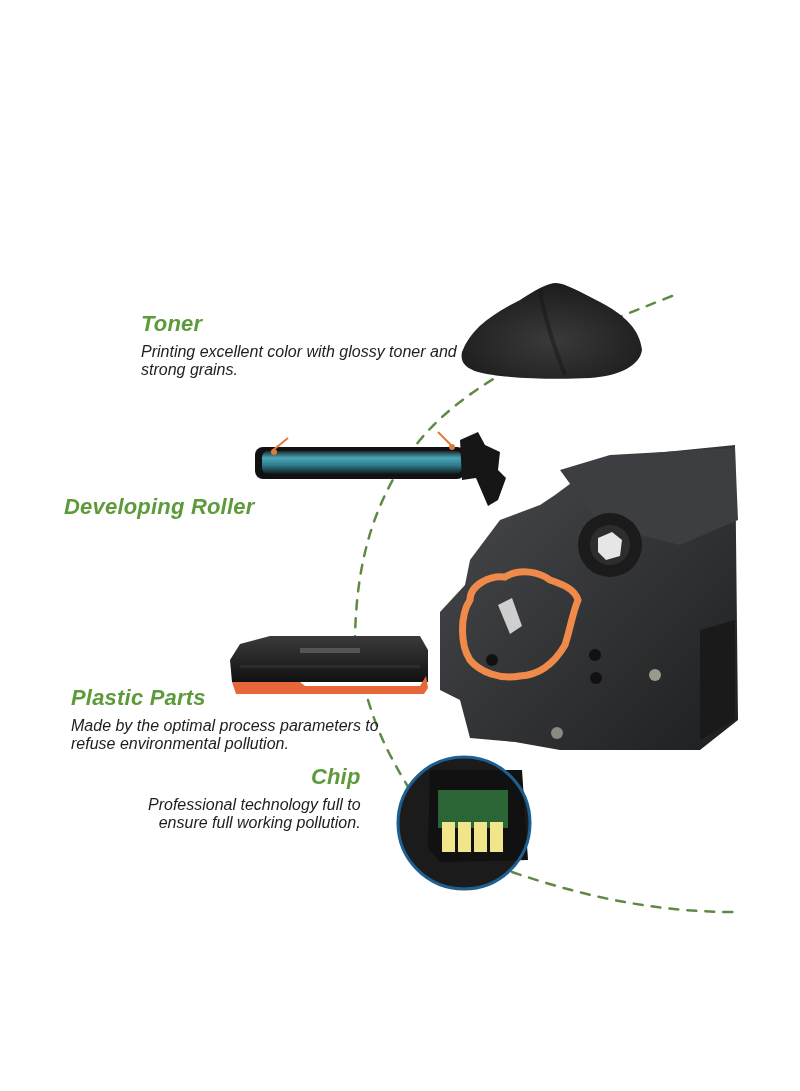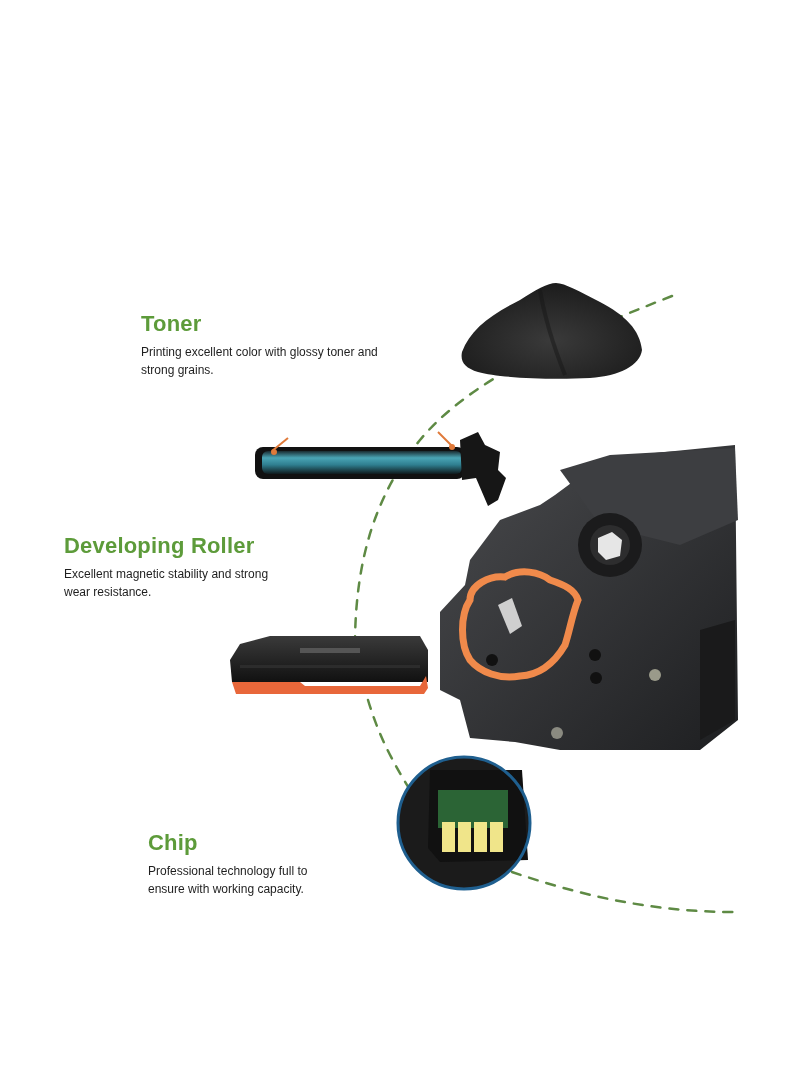--- a/index.html
+++ b/index.html
@@ -1,21 +1,21 @@
 <!DOCTYPE html>
 <html><head>
 <meta charset="utf-8">
 <style>
   html, body { margin: 0; padding: 0; background: #ffffff; }
   body { width: 800px; height: 1091px; position: relative; overflow: hidden; font-family: "Liberation Sans", sans-serif; }
-  .canvas { position: absolute; left: 0; top: 0; width: 800px; height: 779px; }
+  .canvas { position: absolute; left: 0; top: 0; width: 800px; height: 779px; font-style: italic; }
   svg.art { position: absolute; left: 0; top: 0; }
   .feature { position: absolute; }
   .feature h2 { margin: 0; font-family: "Liberation Sans", sans-serif; font-weight: bold; font-size: 22px; line-height: 26px; letter-spacing: 0.2px; }
-  .feature p { margin: 6px 0 0 0; font-family: "Liberation Sans", sans-serif; font-size: 12px; line-height: 18px; color: #1e1e1e; }
+  .feature p { margin: 6px 0 0 0; font-family: "Liberation Sans", sans-serif; font-size: 16px; line-height: 18px; color: #1e1e1e; }
 </style>
 </head>
 <body>
 
 <div class="canvas">
 
   <svg class="art" width="800" height="1091" viewBox="0 0 800 1091">
     <defs>
       <radialGradient id="tonerGrad" cx="50%" cy="60%" r="60%">
         <stop offset="0%" stop-color="#3a3a3a"></stop>
@@ -95,29 +95,32 @@
 
   <div class="feature" style="left:141px; top:311px;">
     <h2 style="color:#5d9b3a;">Toner</h2>
     <p>
       <span>Printing excellent color with glossy toner and</span><br>
       <span>strong grains.</span>
     </p>
   </div>
 
   <div class="feature" style="left:64px; top:494px;">
-    <h2 style="color:#5d9b3a;margin-top:39px;">Developing Roller</h2>
+    <h2 style="color:#5d9b3a;">Developing Roller</h2>
+  </div>
+
+  <div class="feature" style="left:71px; top:685px;">
+    <h2 style="color:#5d9b3a;">Plastic Parts</h2>
     <p>
-      <span>Excellent magnetic stability and strong</span><br>
-      <span>wear resistance.</span>
+      <span>Made by the optimal process parameters to</span><br>
+      <span>refuse environmental pollution.</span>
     </p>
   </div>
 
-
-  <div class="feature" style="left:148px; top:830px;">
+  <div class="feature" style="left:148px; top:764px;text-align:right;">
     <h2 style="color:#5d9b3a;">Chip</h2>
     <p>
       <span>Professional technology full to</span><br>
-      <span>ensure with working capacity.</span>
+      <span>ensure full working pollution.</span>
     </p>
   </div>
 
 </div>
 
 </body></html>

